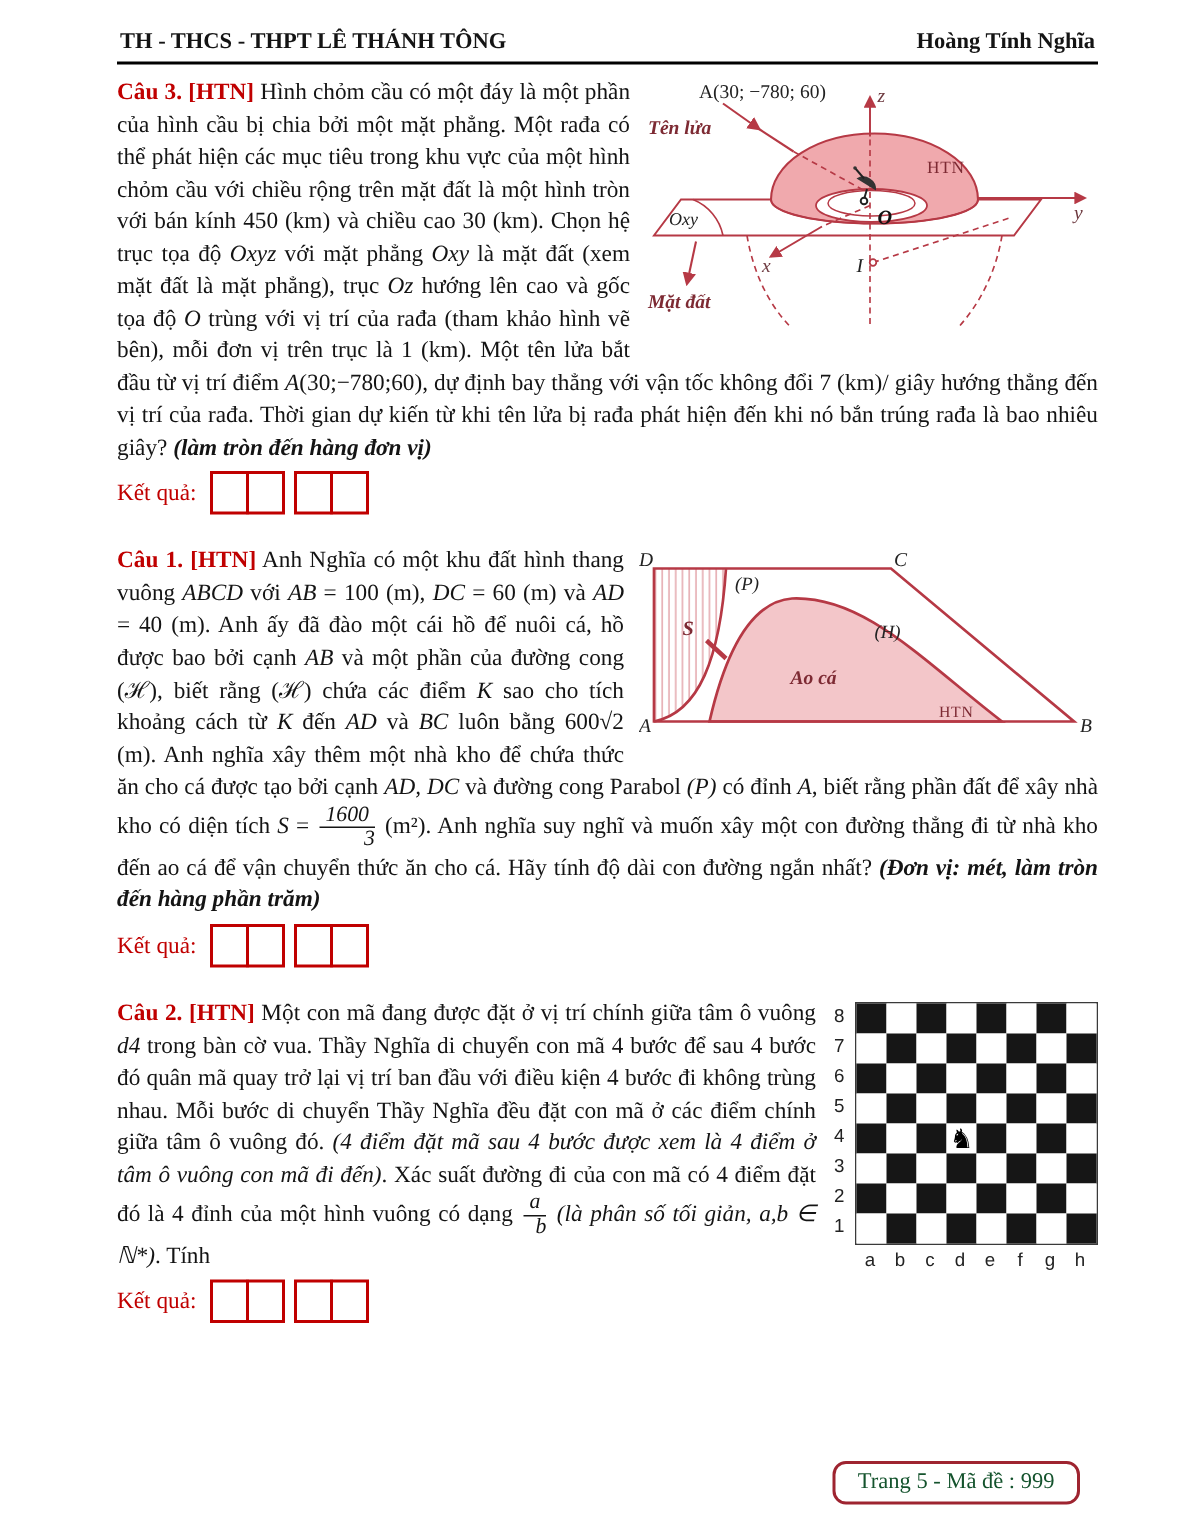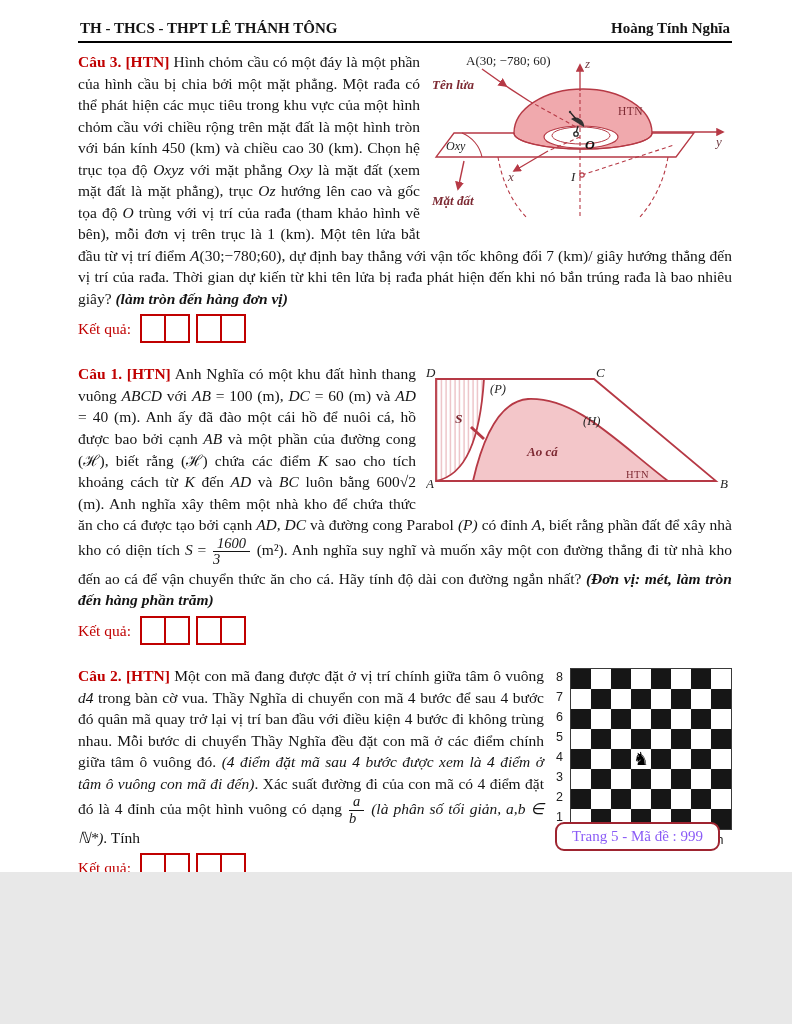--- a/index.html
+++ b/index.html
@@ -1,28 +1,28 @@
 <!DOCTYPE html>
 <html><head>
 <meta charset="utf-8">
 <style>
   html,body{margin:0;padding:0;}
   body{width:792px;height:1024px;background:#e8e8e8;}
-  .page{position:relative;width:792px;height:872px;background:#fff;overflow:hidden;
+  .page{position:relative;width:792px;height:1024px;background:#fff;overflow:hidden;
         font-family:"Liberation Serif",serif;font-size:15.5px;color:#141414;}
   .content{position:absolute;left:78px;top:20px;width:654px;}
   .hdr{display:flex;justify-content:space-between;align-items:baseline;
        font-weight:bold;font-size:15px;padding:0 2px 4px 2px;border-bottom:2.2px solid #000;}
   .q{text-align:justify;line-height:1.39;}
   .q3{margin-top:8px;} .q4{margin-top:20px;clear:both;} .q5{margin-top:20px;clear:both;}
   .qlabel{color:#C00000;font-weight:bold;}
   .m{font-style:italic;}
   .i{font-style:italic;}
   .bi{font-weight:bold;font-style:italic;}
-  .frac{display:inline-block;vertical-align:middle;text-align:left;line-height:1.08;
+  .frac{display:inline-block;vertical-align:middle;text-align:right;line-height:1.08;
         font-style:italic;font-size:14.5px;padding:0 2px;}
   .frac .num{display:block;border-bottom:1.2px solid #141414;padding:0 4px;}
   .frac .den{display:block;}
   .figwrap3{float:right;width:302px;height:172px;margin:2px 0 2px 10px;}
   .figwrap4{float:right;width:306px;height:128px;margin:2px 0 4px 10px;}
   .kq{display:flex;align-items:center;margin:5px 0 0 0;}
   .kq-label{color:#C00000;font-weight:normal;margin-right:9px;}
   .boxgroup{display:flex;margin-right:6px;}
   .abox{width:22px;height:25px;border:2px solid #C00000;background:#fff;}
   .abox + .abox{margin-left:-2px;}
@@ -33,21 +33,21 @@
   .rank-label{height:20px;display:flex;align-items:center;font-size:12.5px;color:#222;}
   .board-frame{border:1.5px solid #3a3a3a;}
   .board-grid{display:grid;grid-template-columns:repeat(8,20px);grid-auto-rows:20px;}
   .sq{display:flex;align-items:center;justify-content:center;}
   .sq.dark{background:#161616;} .sq.light{background:#ffffff;}
   .knight{font-size:18px;line-height:1;color:#000;}
   .files-row{display:flex;margin-left:14px;}
   .file-label{width:20px;text-align:center;font-size:12.5px;color:#222;margin-top:2px;}
   .q5-expr{margin-top:6px;margin-bottom:8px;}
   .footer-box{position:absolute;right:72px;bottom:21px;border:2px solid #9E2430;
-              border-radius:9px;padding:4px 15px;font-size:15px;color:#8b5cf6;background:#fff;}
+              border-radius:9px;padding:4px 15px;font-size:15px;color:#14532d;background:#fff;}
   svg text{font-family:"Liberation Serif",serif;}
 </style>
 </head>
 <body>
 
 <div class="page">
   <div class="content">
 
     <div class="hdr">
       <span>TH - THCS - THPT LÊ THÁNH TÔNG</span>

